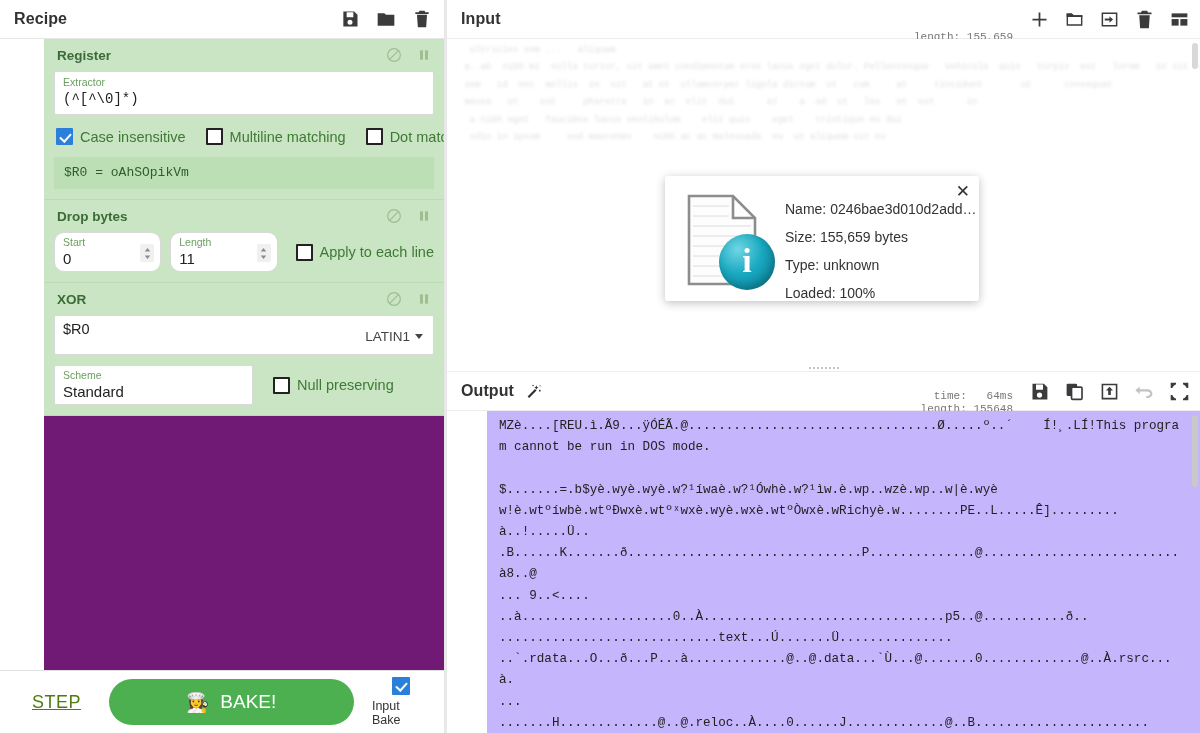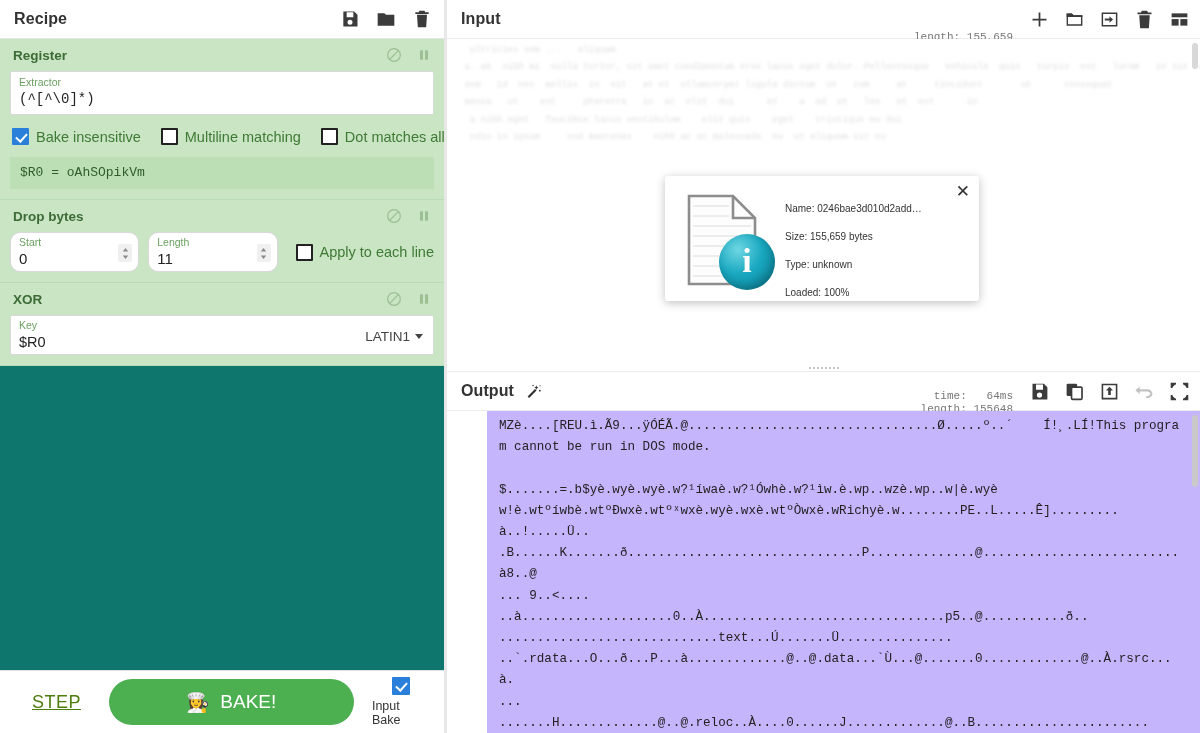--- a/index.html
+++ b/index.html
@@ -28,21 +28,22 @@
   }
   .pane-title {
     font-size: 16px; font-weight: bold; color: #333;
     letter-spacing: .1px;
   }
   .pane-title-icons { margin-left: auto; display: flex; align-items: center; gap: 16px; }
   .ticon { width: 20px; height: 20px; display: block; fill: #3b3b3b; }
 
   .recipe-list {
     flex: 1 1 auto; overflow: hidden;
-    background: #0f766e;
+    background: #701a75;
+    margin-left: 44px;
   }
   .op {
     background: #c9e5c4;
     border-bottom: 1px solid #b9dcb4;
     padding: 0 0 10px 0;
   }
   .op-head {
     display: flex; align-items: center;
     height: 32px; padding: 0 12px 0 13px;
   }
@@ -208,21 +209,21 @@
   }
   .info-badge {
     position: absolute; left: 46px; top: 48px; width: 56px; height: 56px;
     border-radius: 50%;
     background: radial-gradient(circle at 34% 28%, #6fd6e3 0%, #18a8c0 45%, #0a7f97 100%);
     box-shadow: inset -3px -4px 8px rgba(0,0,0,.22);
     display:flex; align-items:center; justify-content:center;
   }
   .info-badge span { color:#fff; font-size: 34px; font-weight: bold; font-family:"Liberation Serif", serif; line-height: 1; margin-top:-2px;}
   .file-meta { flex: 1 1 auto; padding-top: 9px; }
-  .file-meta div { font-size: 10px; color: #333; line-height: 28px; white-space: nowrap; }
+  .file-meta div { font-size: 14px; color: #333; line-height: 28px; white-space: nowrap; }
   .file-close {
     position: absolute; right: 9px; top: 7px;
     font-size: 17px; color: #333; line-height: 1; font-family:"Liberation Sans", sans-serif;
   }
 
   .output-area {
     flex: 1 1 auto; position: relative; overflow: hidden;
     padding: 5px 14px 0 12px; background: #c4b5fd; margin-left: 40px;
   }
   .out-text {
@@ -288,21 +289,21 @@
           </div>
         </div>
         <div class="op-body">
           <div class="field">
             <div class="field-label">Extractor</div>
             <div class="field-value">(^[^\0]*)</div>
           </div>
           <div class="checkrow">
             <label class="cbwrap">
               <span class="cb checked"></span>
-              <span class="cb-label">Bake insensitive</span>
+              <span class="cb-label">Case insensitive</span>
             </label>
             <label class="cbwrap">
               <span class="cb"></span>
               <span class="cb-label">Multiline matching</span>
             </label>
             <label class="cbwrap" style="margin-right:0">
               <span class="cb"></span>
               <span class="cb-label">Dot matches all</span>
             </label>
           </div>
@@ -372,27 +373,36 @@
               <svg width="16" height="16" viewBox="0 0 24 24">
                   <rect x="6" y="5" width="4.4" height="14" fill="#9bbf93"></rect>
                   <rect x="13.6" y="5" width="4.4" height="14" fill="#9bbf93"></rect>
                 </svg>
             </span>
           </div>
         </div>
         <div class="op-body">
           <div class="keyfield">
             <div class="kv">
-              <div class="field-label">Key</div>
               <div class="field-value sans">$R0</div>
             </div>
             <div class="enc-select">
               <span>LATIN1</span>
               <span class="caret"></span>
             </div>
+          </div>
+          <div class="schemerow">
+            <div class="schemefield">
+              <div class="field-label">Scheme</div>
+              <div class="field-value">Standard</div>
+            </div>
+            <label class="cbwrap" style="margin-right:0">
+              <span class="cb"></span>
+              <span class="cb-label">Null preserving</span>
+            </label>
           </div>
         </div>
       </div>
 
       <div class="recipe-empty"></div>
     </div>
 
     <div class="controls">
       <div class="step-btn">STEP</div>
       <div class="bake-btn">

